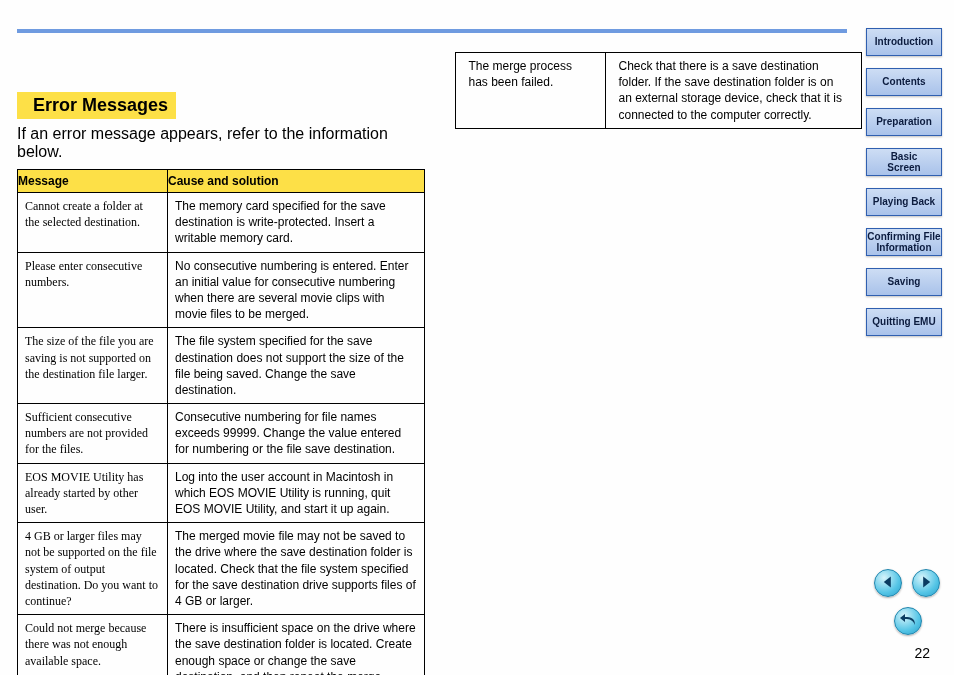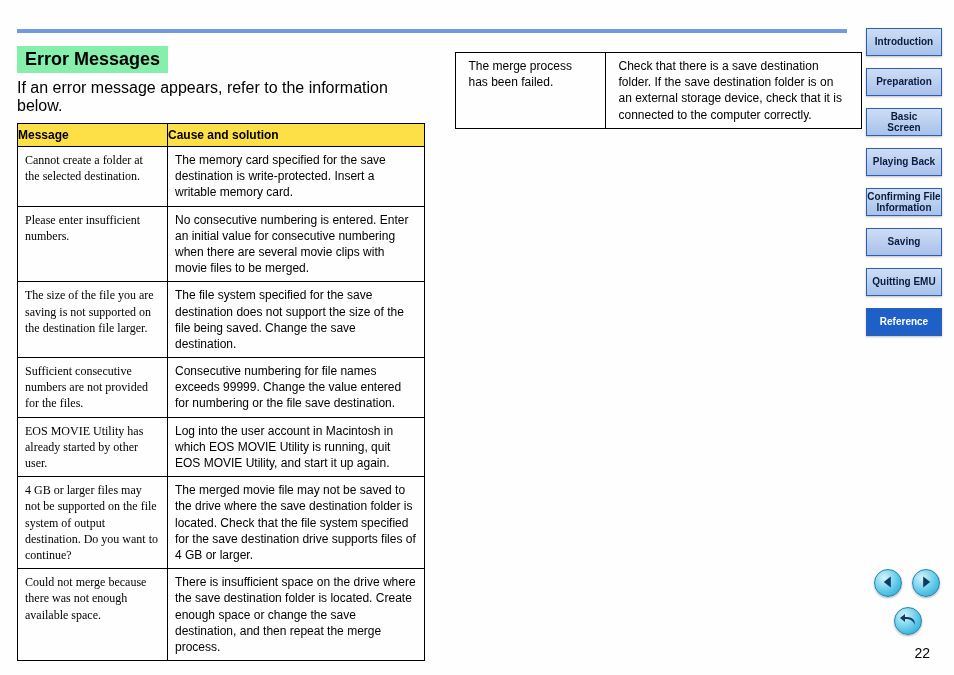--- a/index.html
+++ b/index.html
@@ -23,24 +23,25 @@
     position: absolute;
     left: 17px; top: 46px;
     width: 845px;
     display: flex;
     gap: 30px;
   }
   .col { width: 410px; }
   .section-title {
     font-size: 18px;
     font-weight: bold;
-    background: #86efac;
-    padding: 3px 8px 3px 8px;
+    background: #fde047;
+    padding: 3px 8px 3px 16px;
     display: inline-block;
     margin-bottom: 6px;
+    margin-top: 46px;
   }
   .intro { font-size: 16px; margin-bottom: 8px; }
   table.err {
     border-collapse: collapse;
     width: 100%;
     border: 1px solid #000;
   }
   table.err th {
     background: #fde047;
     font-weight: bold;
@@ -154,21 +155,21 @@
           <th>Message</th>
           <th>Cause and solution</th>
         </tr>
       </thead>
       <tbody id="tbody-main">
           <tr>
             <td class="msg">Cannot create a folder at the selected destination.</td>
             <td>The memory card specified for the save destination is write-protected. Insert a writable memory card.</td>
           </tr>
           <tr>
-            <td class="msg">Please enter insufficient numbers.</td>
+            <td class="msg">Please enter consecutive numbers.</td>
             <td>No consecutive numbering is entered. Enter an initial value for consecutive numbering when there are several movie clips with movie files to be merged.</td>
           </tr>
           <tr>
             <td class="msg">The size of the file you are saving is not supported on the destination file larger.</td>
             <td>The file system specified for the save destination does not support the size of the file being saved. Change the save destination.</td>
           </tr>
           <tr>
             <td class="msg">Sufficient consecutive numbers are not provided for the files.</td>
             <td>Consecutive numbering for file names exceeds 99999. Change the value entered for numbering or the file save destination.</td>
           </tr>
@@ -195,27 +196,27 @@
             <td class="msg">The merge process has been failed.</td>
             <td>Check that there is a save destination folder. If the save destination folder is on an external storage device, check that it is connected to the computer correctly.</td>
           </tr>
         </tbody>
     </table>
   </div>
 </div>
 
 <div class="sidebar" id="sidebar">
     <div class="nav-btn">Introduction</div>
+    <div class="nav-btn">Contents</div>
     <div class="nav-btn">Preparation</div>
     <div class="nav-btn">Basic<br>Screen</div>
     <div class="nav-btn">Playing Back</div>
     <div class="nav-btn">Confirming File<br>Information</div>
     <div class="nav-btn">Saving</div>
     <div class="nav-btn">Quitting EMU</div>
-    <div class="nav-btn active">Reference</div>
   </div>
 
 <div class="pager">
   <div class="circ">
     <span>
       <svg viewBox="0 0 10 10">
           <path d="M7 1 L2 5 L7 9 Z" fill="#0b3c61"></path>
         </svg>
     </span>
   </div>

